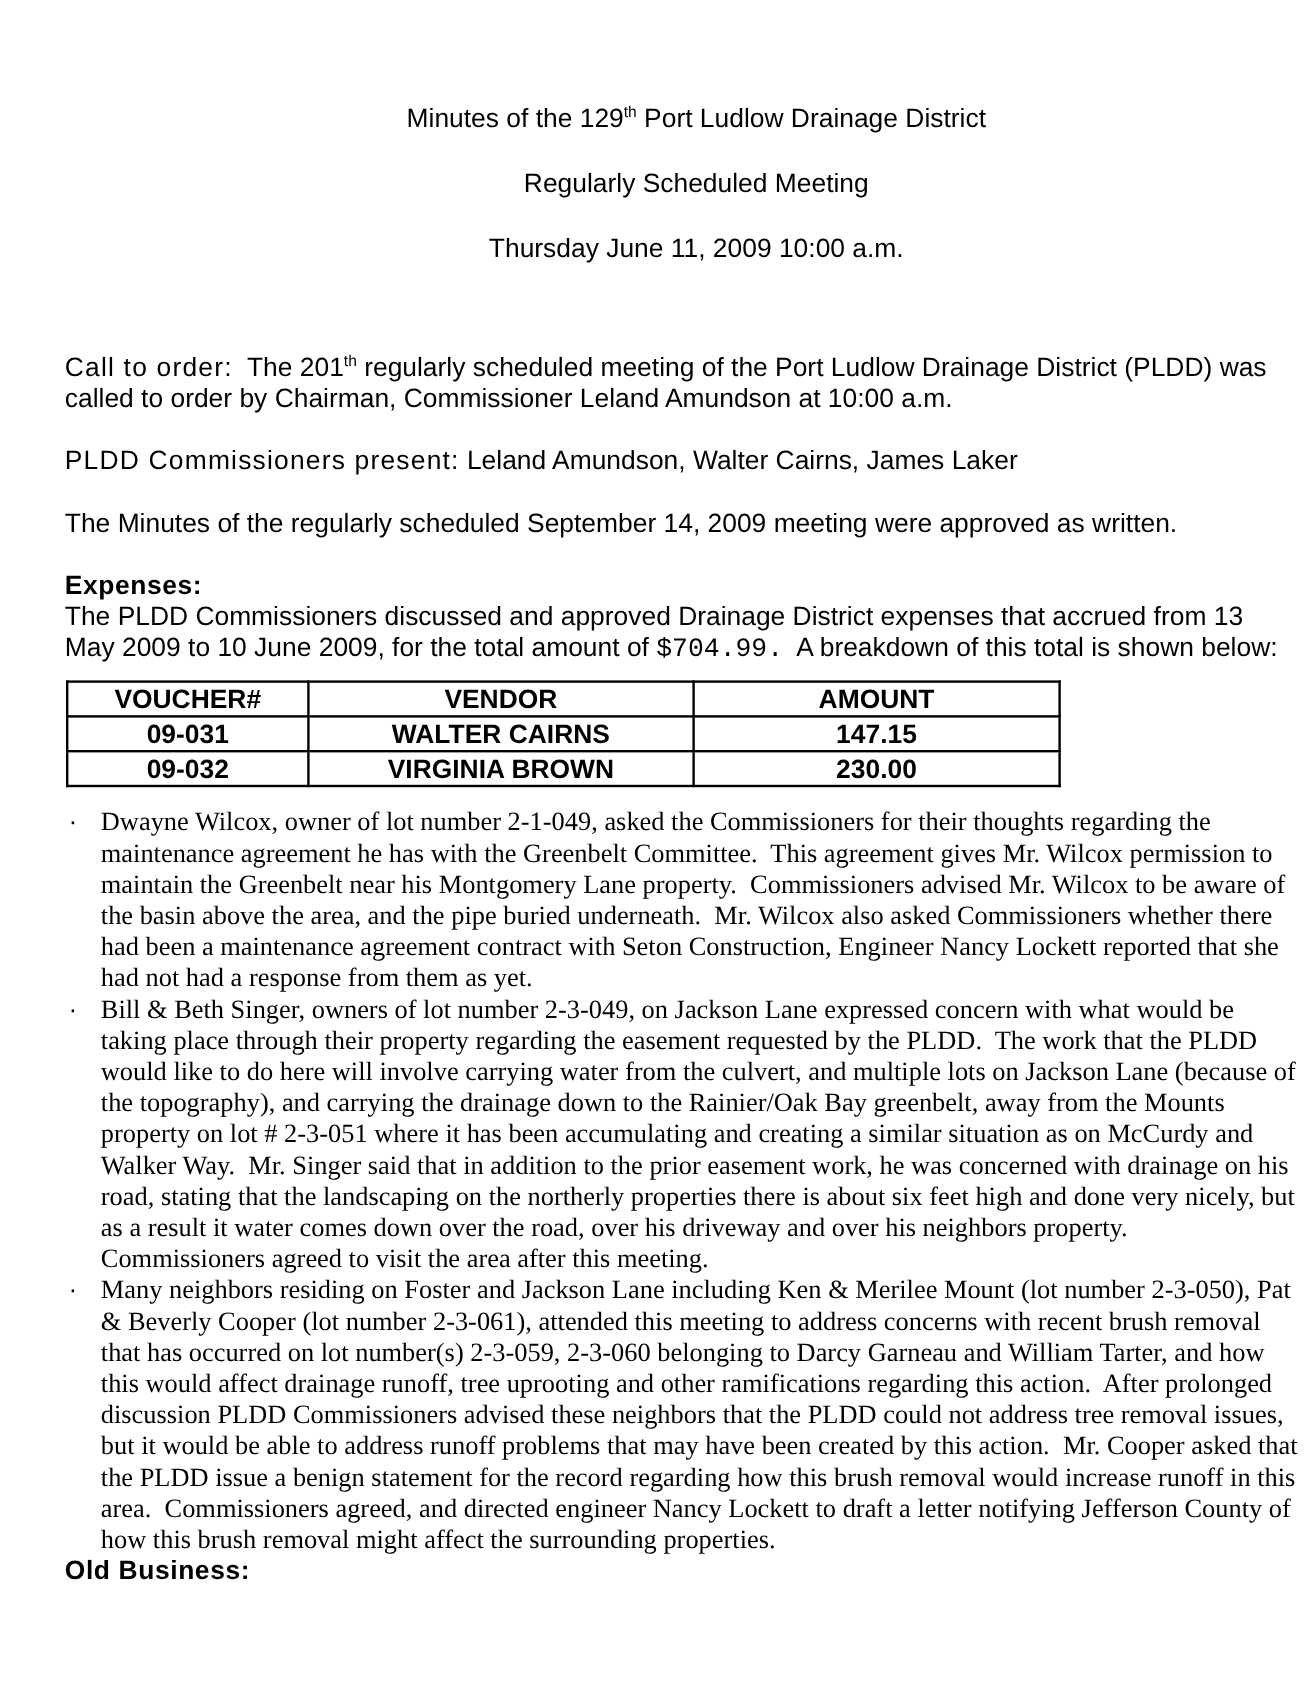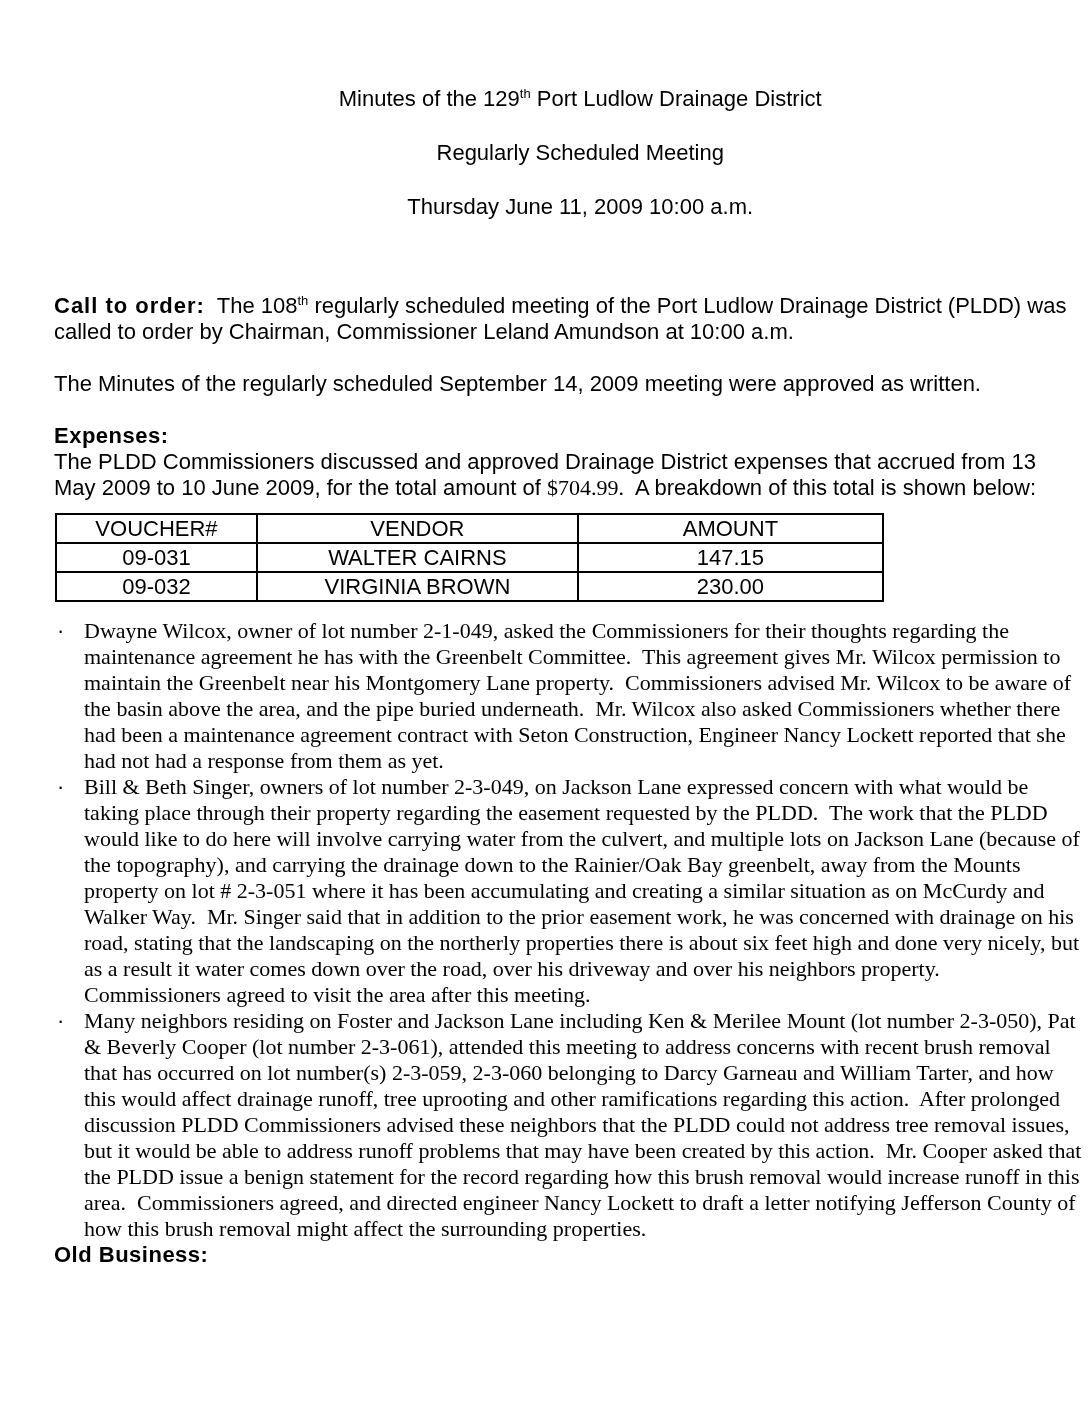--- a/index.html
+++ b/index.html
@@ -27,49 +27,49 @@
     font-size: 13px;
     vertical-align: super;
     line-height: 0;
   }
   .para {
     margin: 0 0 26px 0;
     white-space: pre-wrap;
   }
   .para.tight { margin-bottom: 0; }
   .inline-head {
-    font-weight: bold;
+    font-weight: normal;
     letter-spacing: 1px;
   }
   .section-head {
     font-weight: bold;
     letter-spacing: 0.5px;
     white-space: pre-wrap;
   }
   .expenses-table {
     border-collapse: collapse;
     table-layout: fixed;
     width: 829px;
     margin: 12px 0 16px 1px;
   }
   .expenses-table th,
   .expenses-table td {
     border: 2px solid #000000;
     text-align: center;
-    font-weight: normal;
+    font-weight: bold;
     font-size: 22px;
     line-height: 25px;
     padding: 1px 4px;
     overflow: hidden;
   }
   .col-voucher { width: 24.3%; }
   .col-vendor  { width: 38.8%; }
   .col-amount  { width: 36.9%; }
   .amount-serif {
-    font-family: Liberation Serif, serif;
+    font-family: Liberation Mono, monospace;
   }
   .bullet-item {
     display: flex;
     white-space: pre-wrap;
   }
   .bullet-marker {
     flex: 0 0 30px;
     width: 30px;
     padding-left: 3px;
     box-sizing: border-box;
@@ -80,22 +80,23 @@
 <body>
 
 <div class="page">
 
   <div class="doc-title">
     <span><span>Minutes of the 129</span><span class="sup">th</span><span> Port Ludlow Drainage District</span></span><br>
     <span>Regularly Scheduled Meeting</span><br>
     <span>Thursday June 11, 2009 10:00 a.m.</span>
   </div>
 
-  <p class="para"><span class="inline-head">Call to order:</span><span>  The 108</span><span class="sup">th</span><span> regularly scheduled meeting of the Port Ludlow Drainage District (PLDD) was called to order by Chairman, Commissioner Leland Amundson at 10:00 a.m.</span></p>
+  <p class="para"><span class="inline-head">Call to order:</span><span>  The 201</span><span class="sup">th</span><span> regularly scheduled meeting of the Port Ludlow Drainage District (PLDD) was called to order by Chairman, Commissioner Leland Amundson at 10:00 a.m.</span></p>
 
+  <p class="para"><span class="inline-head">PLDD Commissioners present:</span><span> Leland Amundson, Walter Cairns, James Laker</span></p>
 
   <p class="para">The Minutes of the regularly scheduled September 14, 2009 meeting were approved as written.</p>
 
   <div class="section-head">Expenses:</div>
   <p class="para tight"><span>The PLDD Commissioners discussed and approved Drainage District expenses that accrued from 13 May 2009 to 10 June 2009, for the total amount of </span><span class="amount-serif">$704.99.</span><span>  A breakdown of this total is shown below:</span></p>
 
   <table class="expenses-table">
     <colgroup>
       <col class="col-voucher">
       <col class="col-vendor">

